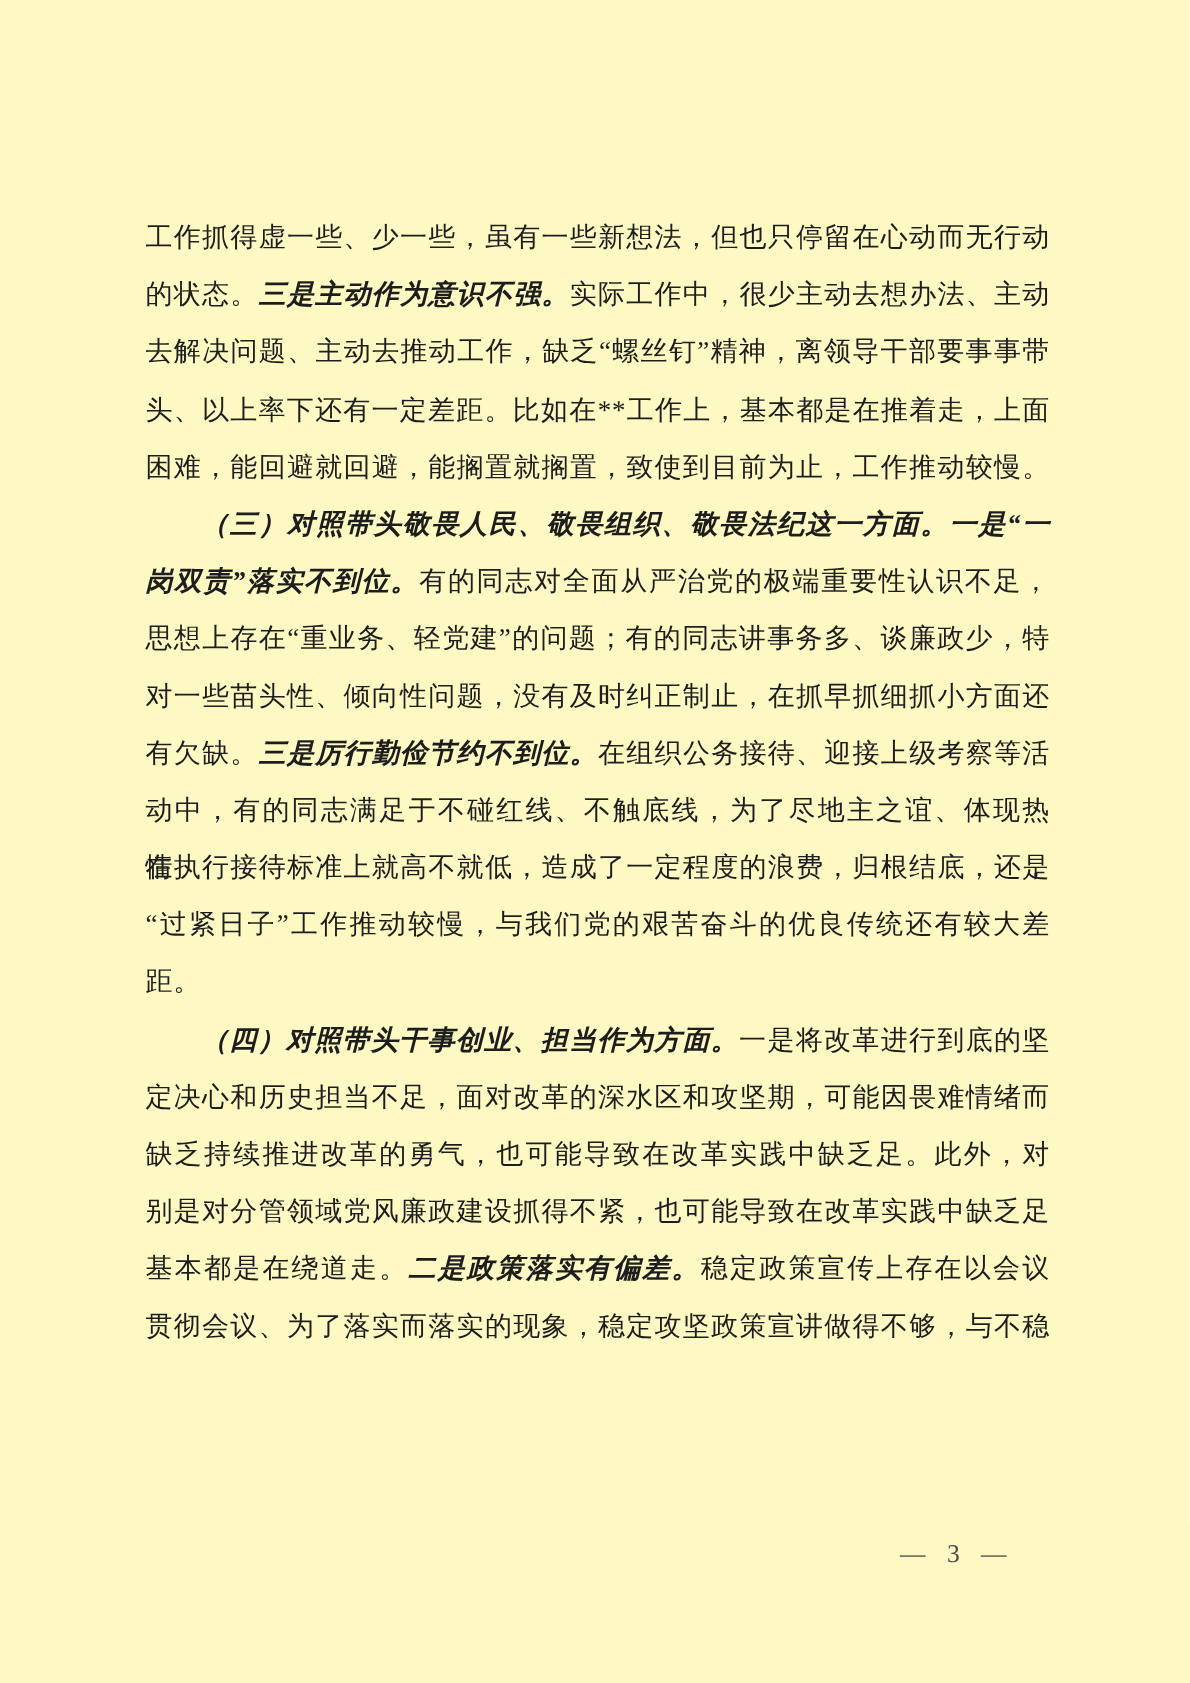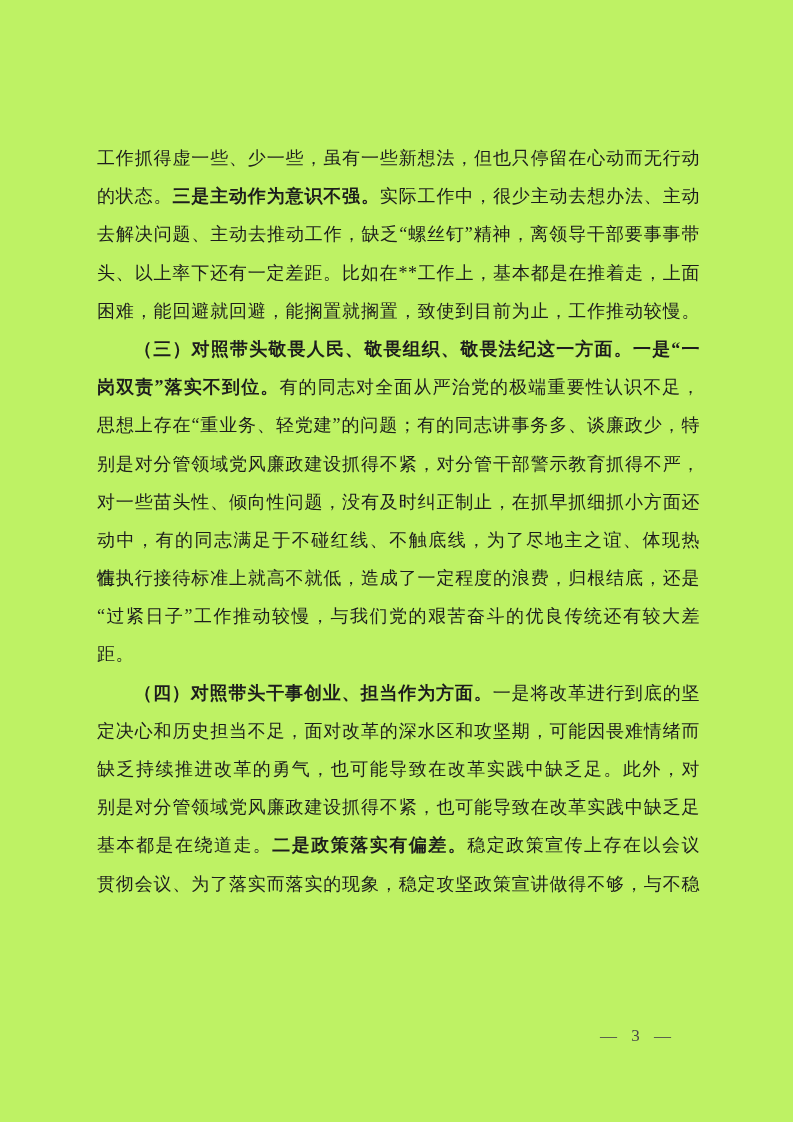--- a/index.html
+++ b/index.html
@@ -10,21 +10,21 @@
   body {
     position: relative;
     width: 793px;
     height: 1122px;
     overflow: hidden;
     font-family: "Liberation Serif", "DejaVu Serif", serif;
   }
   .page {
     position: absolute;
     inset: 0;
-    background: #bef264;
+    background: #fef9c3;
   }
   .doc-body {
     position: absolute;
     left: 97px;
     top: 139px;
     width: 603px;
     color: #1d1d1d;
   }
   .line {
     font-size: 18px;
@@ -36,20 +36,21 @@
     letter-spacing: 0.5px;
   }
   .line.nofill {
     text-align-last: left;
   }
   .line.indent {
     padding-left: 37px;
   }
   .run.bold {
     font-weight: 700;
+    font-style: italic;
   }
   .page-number {
     position: absolute;
     top: 1026px;
     right: 120px;
     font-size: 17px;
     color: #4a4a4a;
     letter-spacing: 2px;
     word-spacing: 6px;
   }
@@ -60,22 +61,22 @@
 <div class="page">
   <div class="doc-body">
       <div class="line"><span class="run">工作抓得虚一些、少一些，虽有一些新想法，但也只停留在心动而无行动</span></div>
       <div class="line"><span class="run">的状态。</span><span class="run bold">三是主动作为意识不强。</span><span class="run">实际工作中，很少主动去想办法、主动</span></div>
       <div class="line"><span class="run">去解决问题、主动去推动工作，缺乏“螺丝钉”精神，离领导干部要事事带</span></div>
       <div class="line"><span class="run">头、以上率下还有一定差距。比如在**工作上，基本都是在推着走，上面</span></div>
       <div class="line"><span class="run">困难，能回避就回避，能搁置就搁置，致使到目前为止，工作推动较慢。</span></div>
       <div class="line indent"><span class="run bold">（三）对照带头敬畏人民、敬畏组织、敬畏法纪这一方面。</span><span class="run bold">一是“一</span></div>
       <div class="line"><span class="run bold">岗双责”落实不到位。</span><span class="run">有的同志对全面从严治党的极端重要性认识不足，</span></div>
       <div class="line"><span class="run">思想上存在“重业务、轻党建”的问题；有的同志讲事务多、谈廉政少，特</span></div>
-      <div class="line"><span class="run">别是对分管领域党风廉政建设抓得不紧，对分管干部警示教育抓得不严，</span></div>
       <div class="line"><span class="run">对一些苗头性、倾向性问题，没有及时纠正制止，在抓早抓细抓小方面还</span></div>
+      <div class="line"><span class="run">有欠缺。</span><span class="run bold">三是厉行勤俭节约不到位。</span><span class="run">在组织公务接待、迎接上级考察等活</span></div>
       <div class="line"><span class="run">动中，有的同志满足于不碰红线、不触底线，为了尽地主之谊、体现热情，</span></div>
       <div class="line"><span class="run">在执行接待标准上就高不就低，造成了一定程度的浪费，归根结底，还是</span></div>
       <div class="line"><span class="run">“过紧日子”工作推动较慢，与我们党的艰苦奋斗的优良传统还有较大差</span></div>
       <div class="line nofill"><span class="run">距。</span></div>
       <div class="line indent"><span class="run bold">（四）对照带头干事创业、担当作为方面。</span><span class="run">一是将改革进行到底的坚</span></div>
       <div class="line"><span class="run">定决心和历史担当不足，面对改革的深水区和攻坚期，可能因畏难情绪而</span></div>
       <div class="line"><span class="run">缺乏持续推进改革的勇气，也可能导致在改革实践中缺乏足。此外，对</span></div>
       <div class="line"><span class="run">别是对分管领域党风廉政建设抓得不紧，也可能导致在改革实践中缺乏足</span></div>
       <div class="line"><span class="run">基本都是在绕道走。</span><span class="run bold">二是政策落实有偏差。</span><span class="run">稳定政策宣传上存在以会议</span></div>
       <div class="line"><span class="run">贯彻会议、为了落实而落实的现象，稳定攻坚政策宣讲做得不够，与不稳</span></div>

